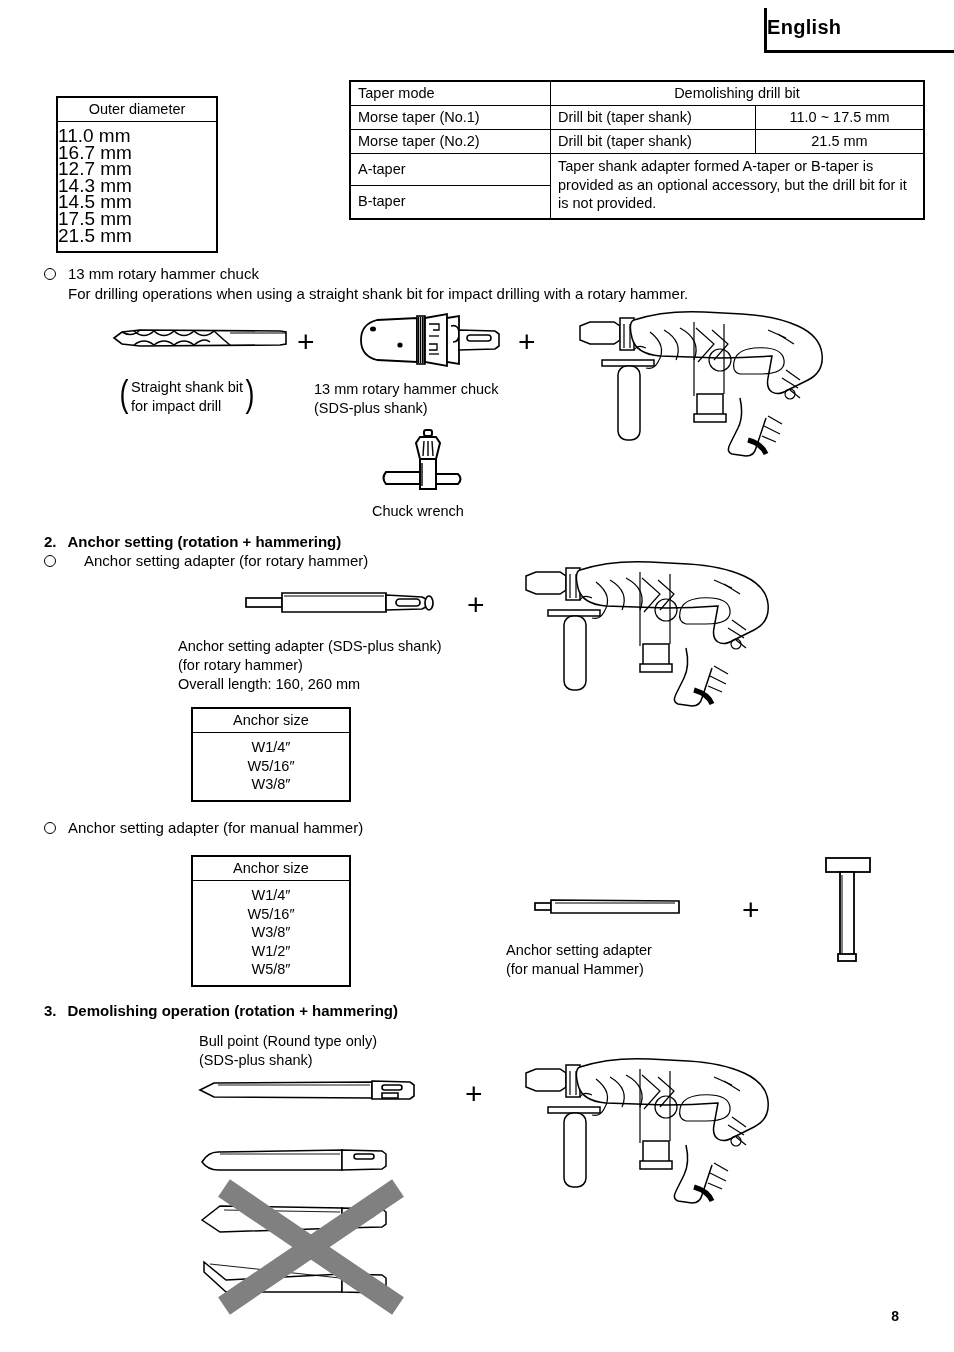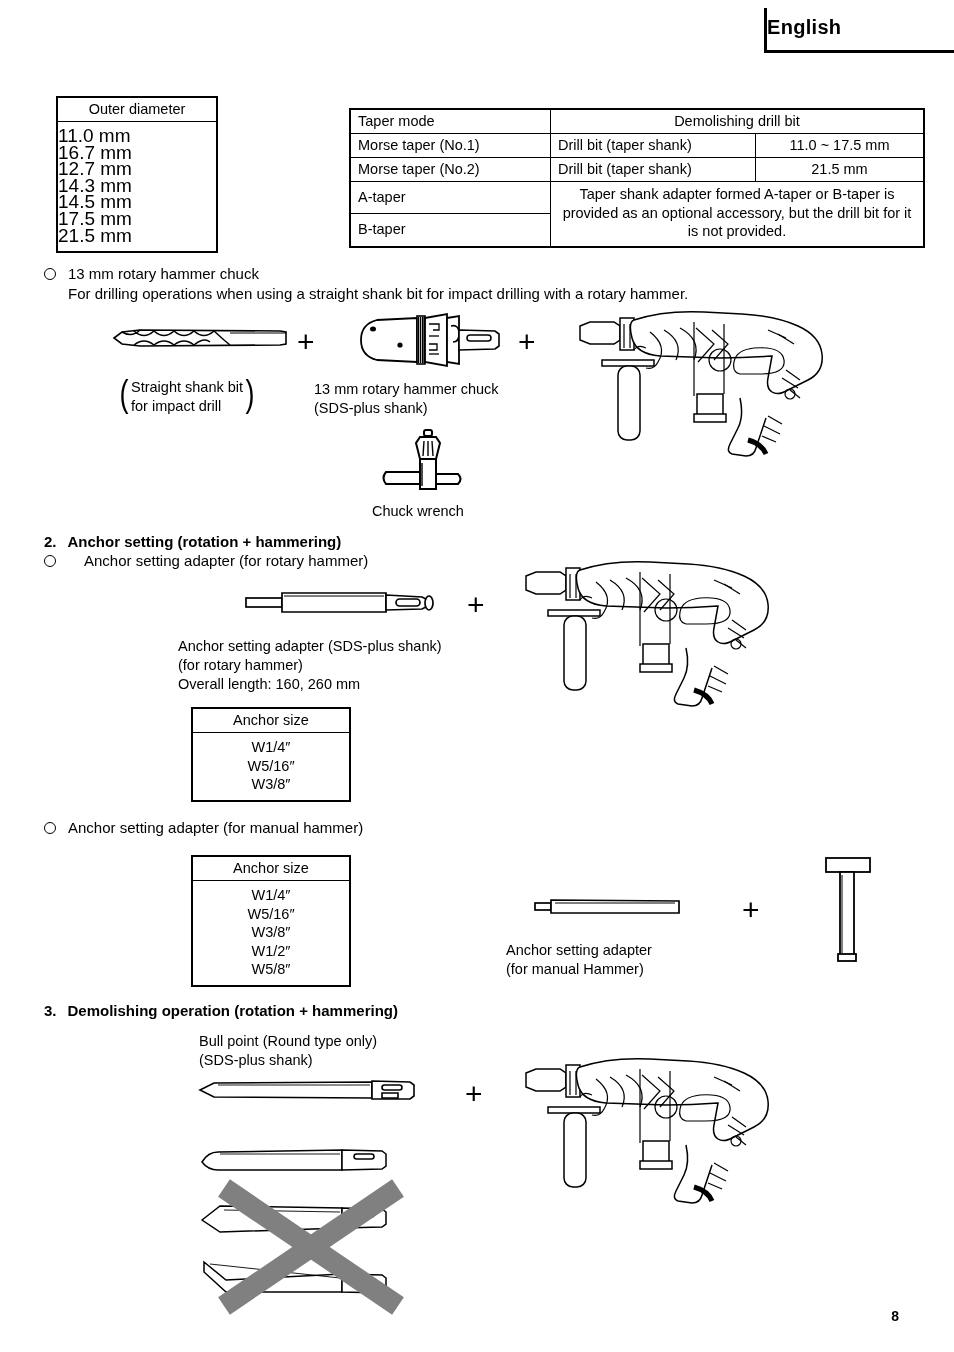--- a/index.html
+++ b/index.html
@@ -60,41 +60,41 @@
     font-size: 19px;
     padding: 0;
     line-height: 16.6px;
   }
   table.outer-table td.pad-top { padding-top: 6px; }
   table.outer-table td.pad-bot { padding-bottom: 7px; }
 
   .taper-wrap {
     position: absolute;
     left: 303px;
-    top: 108px;
+    top: 80px;
     width: 484px;
     padding-left: 46px;
   }
   table.taper-table {
     width: 576px;
     border: 2.4px solid #000;
     border-collapse: collapse;
     font-size: 14.5px;
   }
   table.taper-table td {
     border: 1.6px solid #000;
     padding: 3px 7px;
     line-height: 17px;
   }
   table.taper-table td.c { text-align: center; }
   table.taper-table td.note {
     line-height: 18.5px;
     padding: 3px 7px 5px 7px;
   }
-  table.taper-table td.nb-bottom { border-bottom: none; text-align: center; }
+  table.taper-table td.nb-bottom { border-bottom: none; }
 
   
   .bullet-row {
     position: absolute;
     display: flex;
     align-items: flex-start;
   }
   .circle-bullet {
     width: 12px;
     height: 12px;

